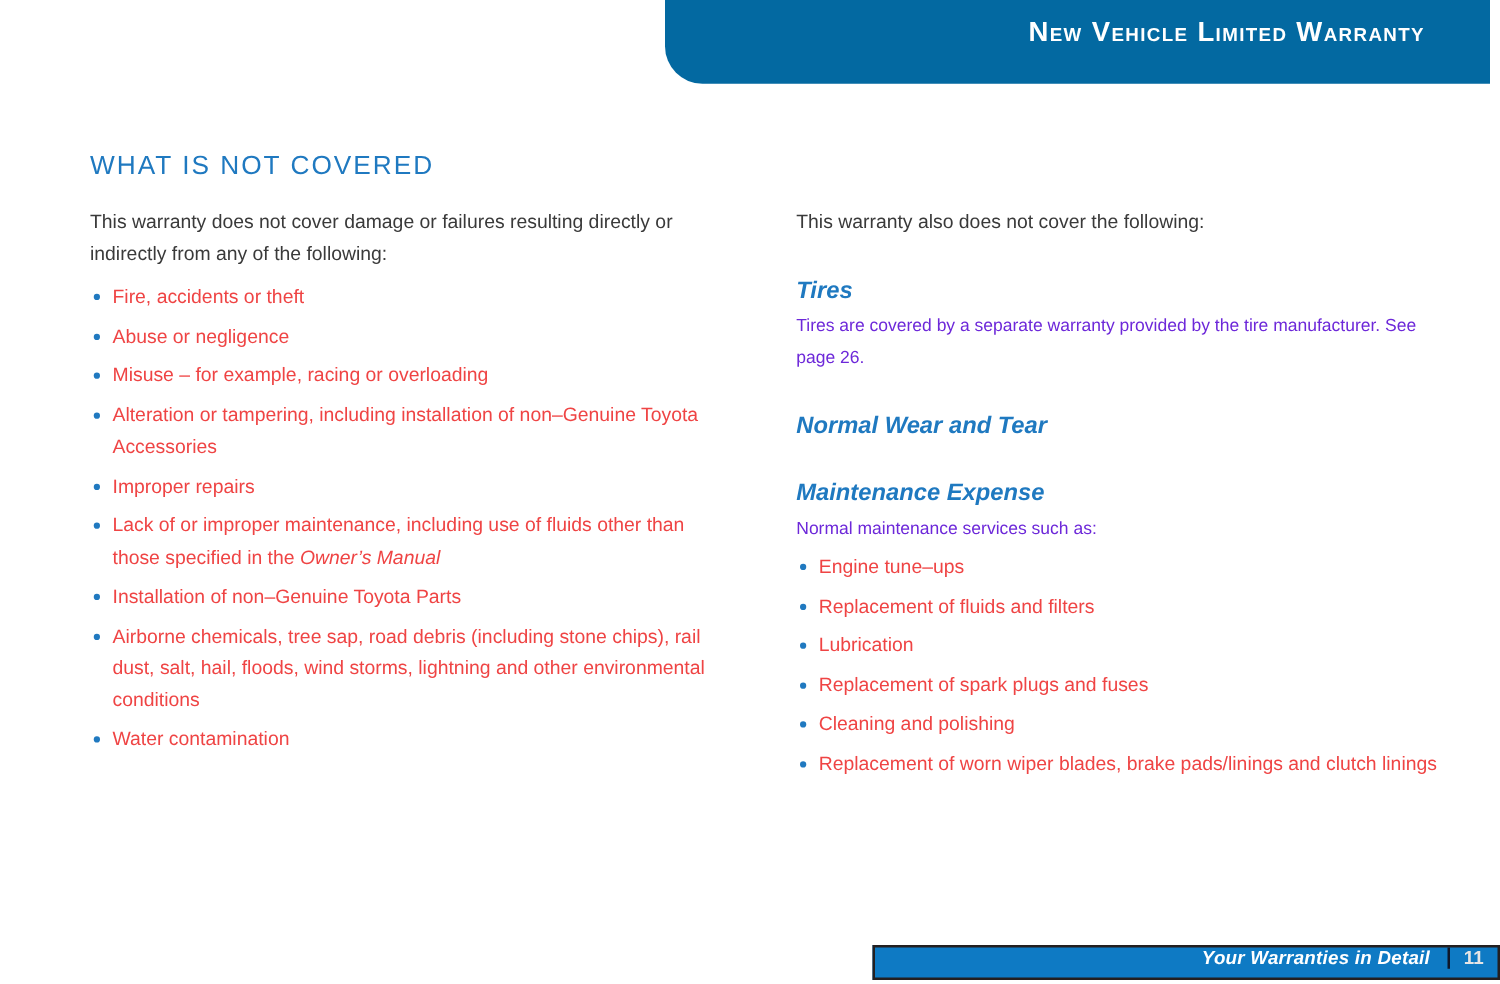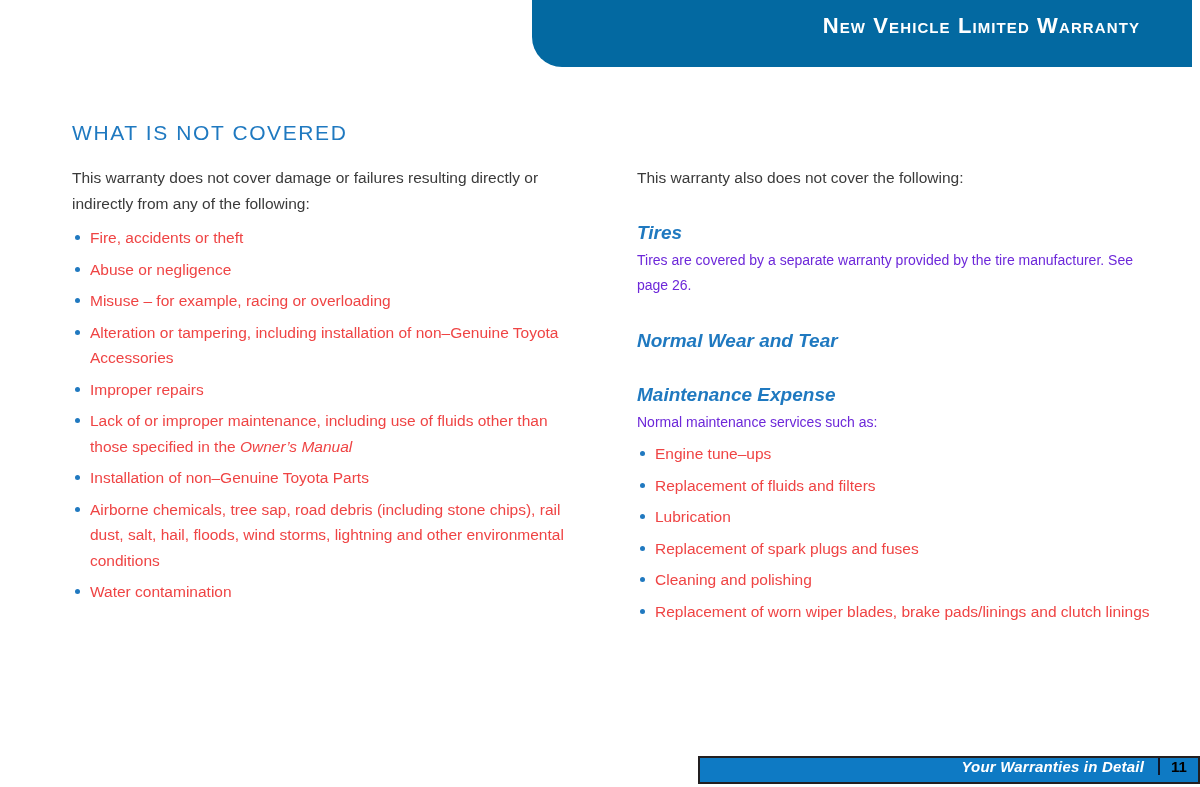--- a/index.html
+++ b/index.html
@@ -141,21 +141,21 @@
     font-weight: bold;
     font-style: italic;
     letter-spacing: 0.2px;
   }
   .footer-page {
     flex: 0 0 40px;
     border-left: 2px solid #0f172a;
     display: flex;
     align-items: center;
     justify-content: center;
-    color: #000000;
+    color: #e5e5e5;
     font-size: 15px;
     font-weight: bold;
   }
 </style>
 </head>
 <body>
 
 <div class="page">
 
   <div class="header-banner">

